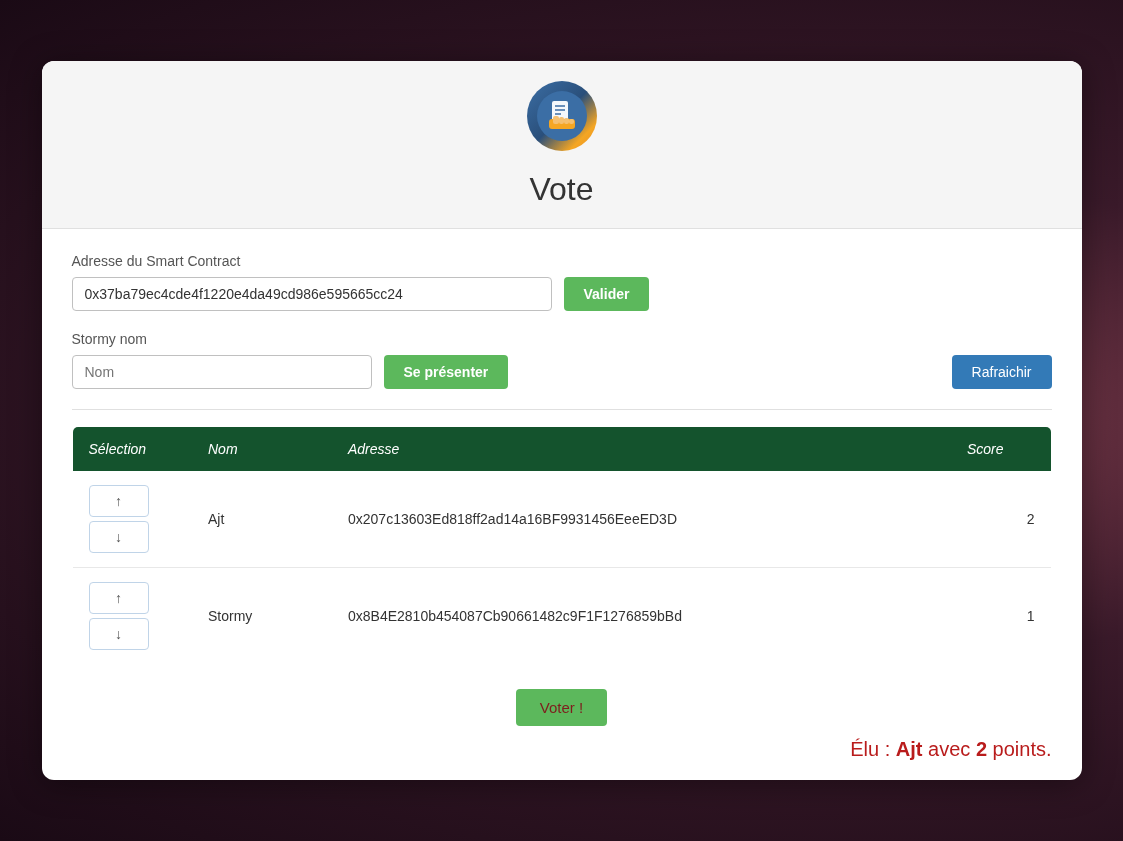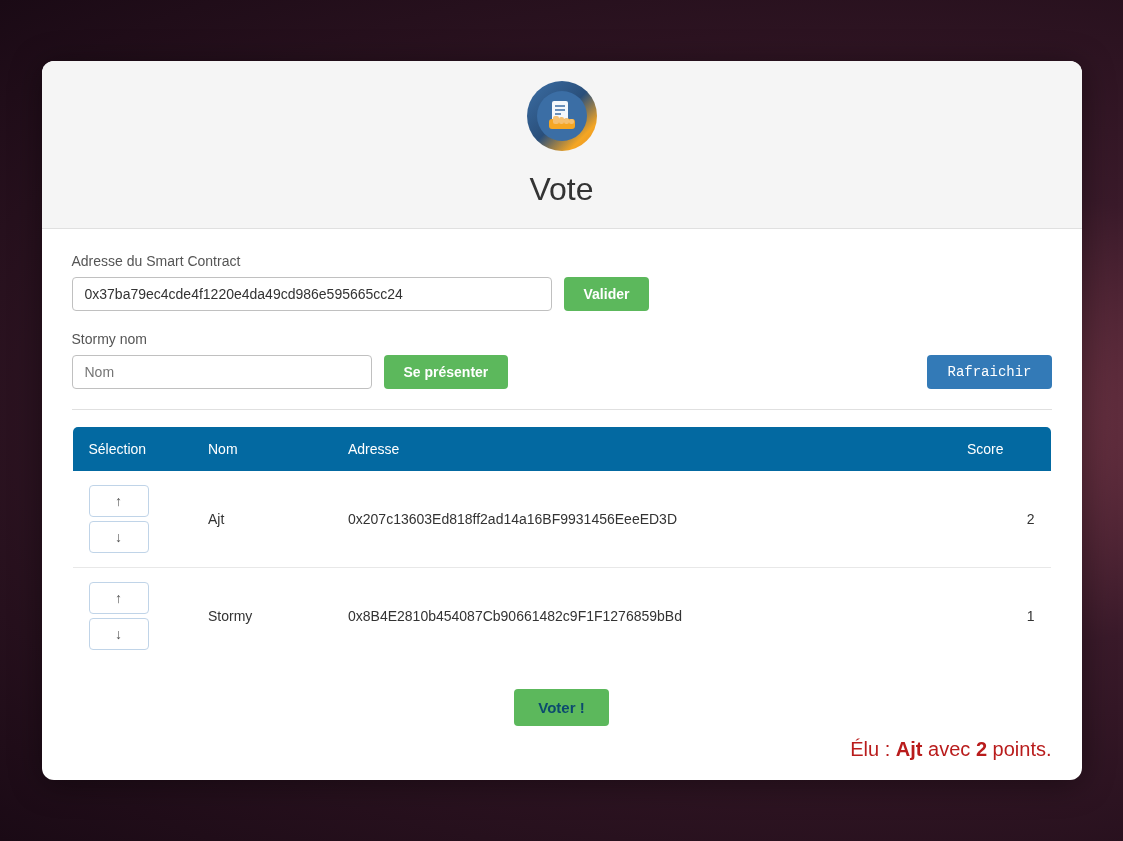--- a/index.html
+++ b/index.html
@@ -116,22 +116,23 @@
 
     .candidates-table {
       width: 100%;
       border-collapse: collapse;
       border-radius: 6px;
       overflow: hidden;
       border: 1px solid #ddd;
     }
 
     .candidates-table thead tr {
-      background: #0369a1;
+      background: #14532d;
       color: #fff;
+      font-style: italic;
     }
 
     .candidates-table thead th {
       padding: 14px 16px;
       text-align: left;
       font-size: 14px;
       font-weight: 500;
     }
 
     .candidates-table tbody tr {
@@ -174,23 +175,23 @@
       text-align: center;
       margin-top: 24px;
     }
 
     .footer-actions .btn-voter {
       background: #5cb85c;
       border: none;
       border-radius: 4px;
       padding: 10px 24px;
       font-size: 15px;
-      color: #0c4a6e;
+      color: #7f1d1d;
       cursor: pointer;
-      font-weight: 700;
+      font-weight: 400;
     }
 
     .result-text {
       margin-top: 12px;
       font-size: 20px;
       color: #b91c1c;
       text-align: right;
     }
 
     .result-text strong {
@@ -240,21 +241,21 @@
         <input type="text" class="text-input input-address" value="0x37ba79ec4cde4f1220e4da49cd986e595665cc24" style="">
         <button class="btn btn-green">Valider</button>
       </div>
     </div>
 
     <div class="field-group">
       <div class="field-label">Stormy nom</div>
       <div class="field-row">
         <input type="text" class="text-input input-name" placeholder="Nom" style="">
         <button class="btn btn-green">Se présenter</button>
-        <button class="btn btn-blue" style="margin-left: auto; font-family: Liberation Mono, monospace;">Rafraichir</button>
+        <button class="btn btn-blue" style="margin-left: auto;">Rafraichir</button>
       </div>
     </div>
 
     <hr class="divider">
 
     <table class="candidates-table">
       <thead>
         <tr>
           <th class="col-selection">Sélection</th>
           <th class="col-nom">Nom</th>

